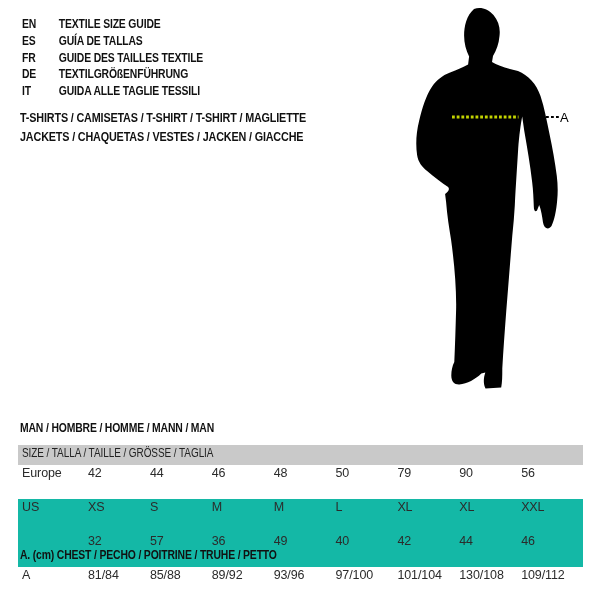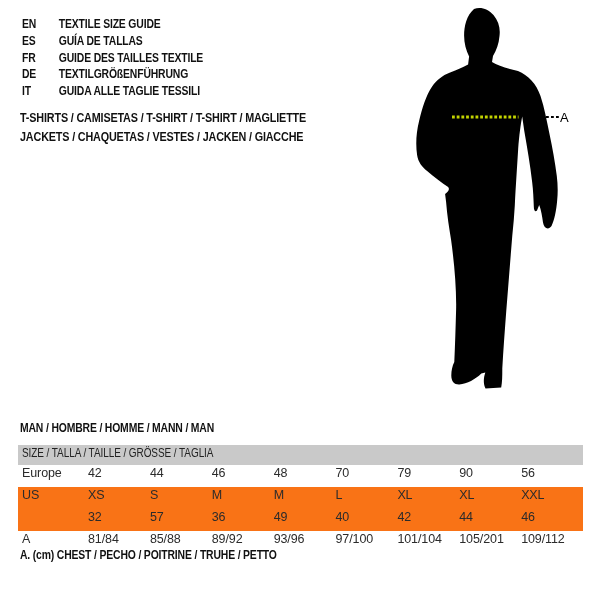--- a/index.html
+++ b/index.html
@@ -24,22 +24,22 @@
   
   .figure{position:absolute;left:390px;top:0;width:210px;height:400px;}
   .marker-a{position:absolute;left:560px;top:110px;font-size:13px;font-weight:400;color:#000;}
 
   
   .man-title{position:absolute;left:20px;top:420px;font-size:13px;font-weight:700;letter-spacing:-0.2px;white-space:nowrap;}
 
   
   .size-table{position:absolute;left:18px;top:445px;width:565px;font-size:12.5px;color:#2b2b2b;letter-spacing:-0.1px;}
   .thead{background:#c9c9c9;height:20px;line-height:16px;padding-left:4px;color:#222;white-space:nowrap;}
-  .trow{display:flex;height:22px;line-height:16.5px;}
-  .trow.alt{background:#f97316;}
+  .trow{display:flex;height:34px;line-height:16.5px;}
+  .trow.alt{background:#14b8a6;}
   .tlabel{width:66px;padding-left:4px;text-align:left;}
   .tcell{flex:1;text-align:left;}
 
   
   .footnote{position:absolute;left:20px;top:547px;font-size:13px;font-weight:700;letter-spacing:-0.2px;white-space:nowrap;}
 </style>
 </head>
 <body>
 
 <div class="langs condblk">
@@ -126,21 +126,21 @@
 <div class="size-table">
   <div class="thead">
     <span class="cond">SIZE / TALLA / TAILLE / GRÖSSE / TAGLIA</span>
   </div>
   <div class="trow">
     <span class="tlabel">Europe</span>
     <span class="tcell">42</span>
     <span class="tcell">44</span>
     <span class="tcell">46</span>
     <span class="tcell">48</span>
-    <span class="tcell">70</span>
+    <span class="tcell">50</span>
     <span class="tcell">79</span>
     <span class="tcell">90</span>
     <span class="tcell">56</span>
   </div>
   <div class="trow alt">
     <span class="tlabel">US</span>
     <span class="tcell">XS</span>
     <span class="tcell">S</span>
     <span class="tcell">M</span>
     <span class="tcell">M</span>
@@ -161,18 +161,18 @@
     <span class="tcell">46</span>
   </div>
   <div class="trow">
     <span class="tlabel">A</span>
     <span class="tcell">81/84</span>
     <span class="tcell">85/88</span>
     <span class="tcell">89/92</span>
     <span class="tcell">93/96</span>
     <span class="tcell">97/100</span>
     <span class="tcell">101/104</span>
-    <span class="tcell">105/201</span>
+    <span class="tcell">130/108</span>
     <span class="tcell">109/112</span>
   </div>
 </div>
 
 <div class="footnote condblk">A. (cm) CHEST / PECHO / POITRINE / TRUHE / PETTO</div>
 
 </body></html>

